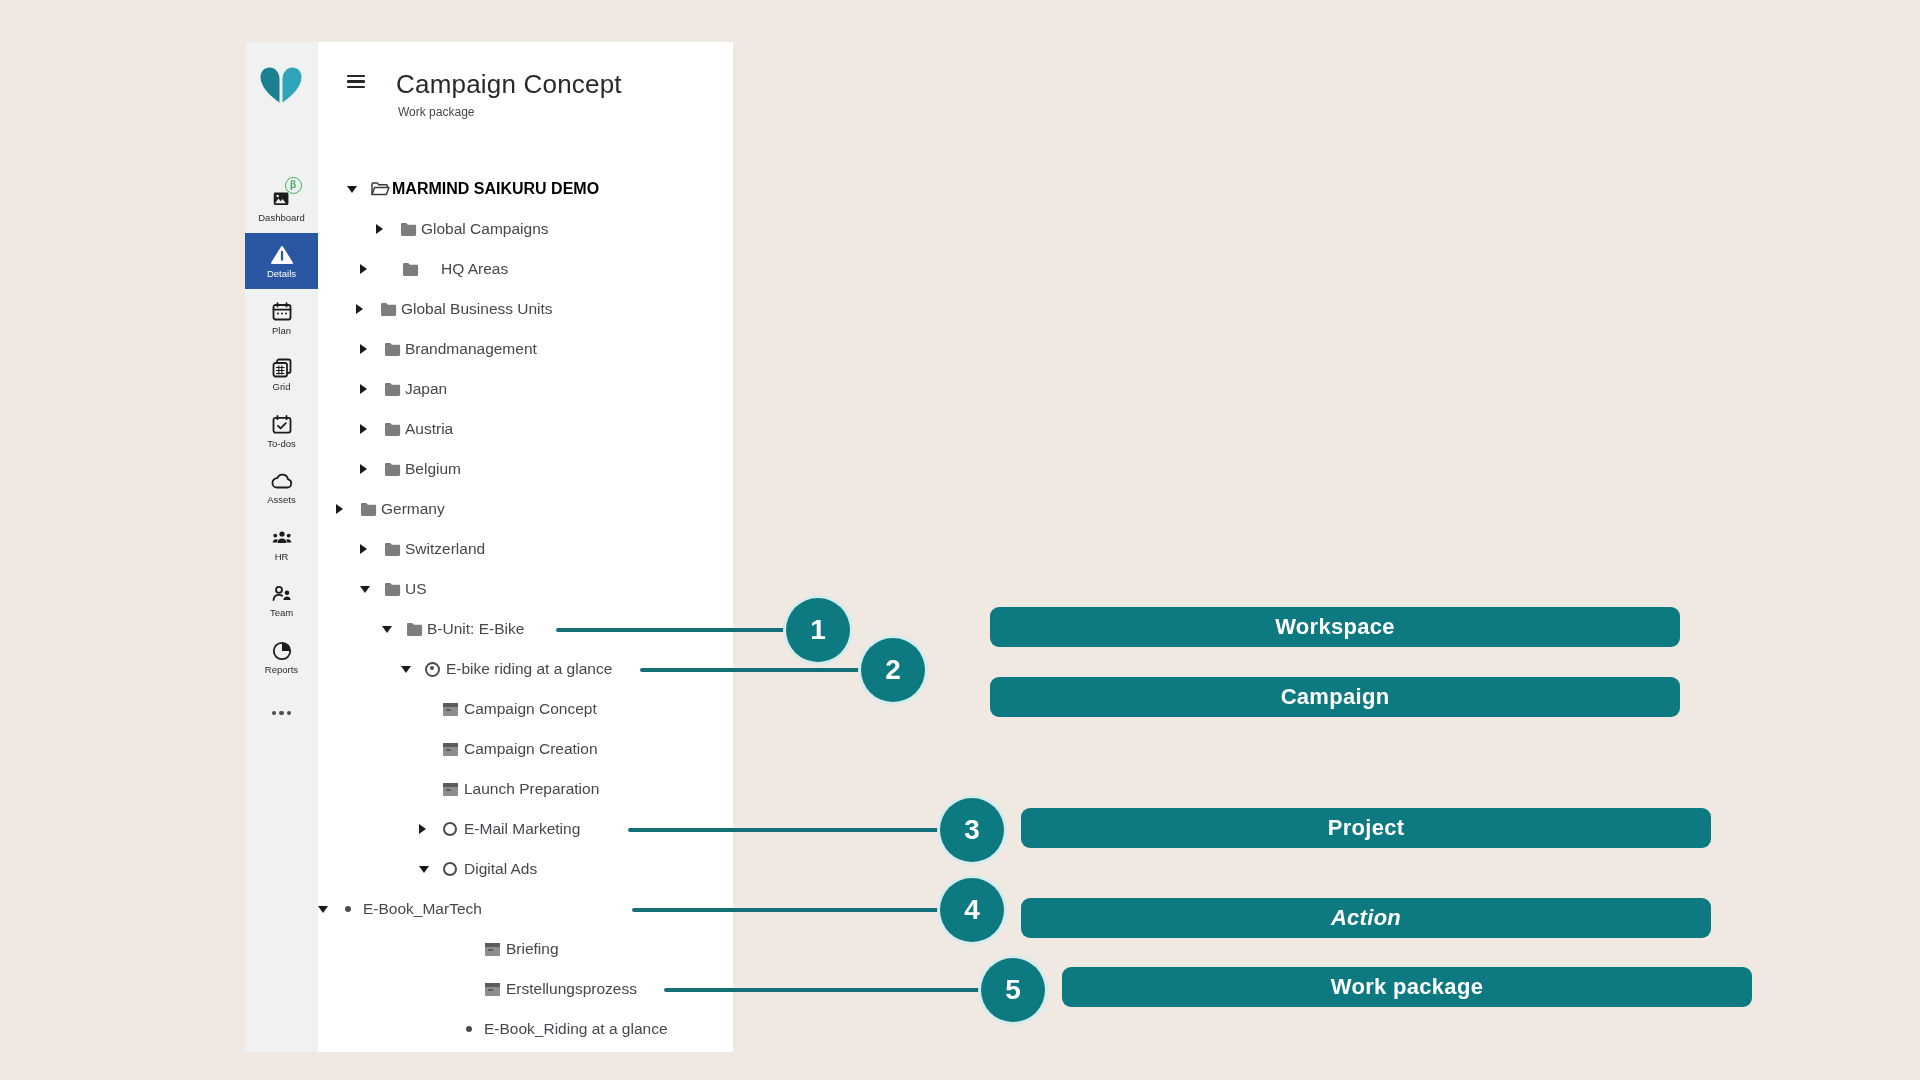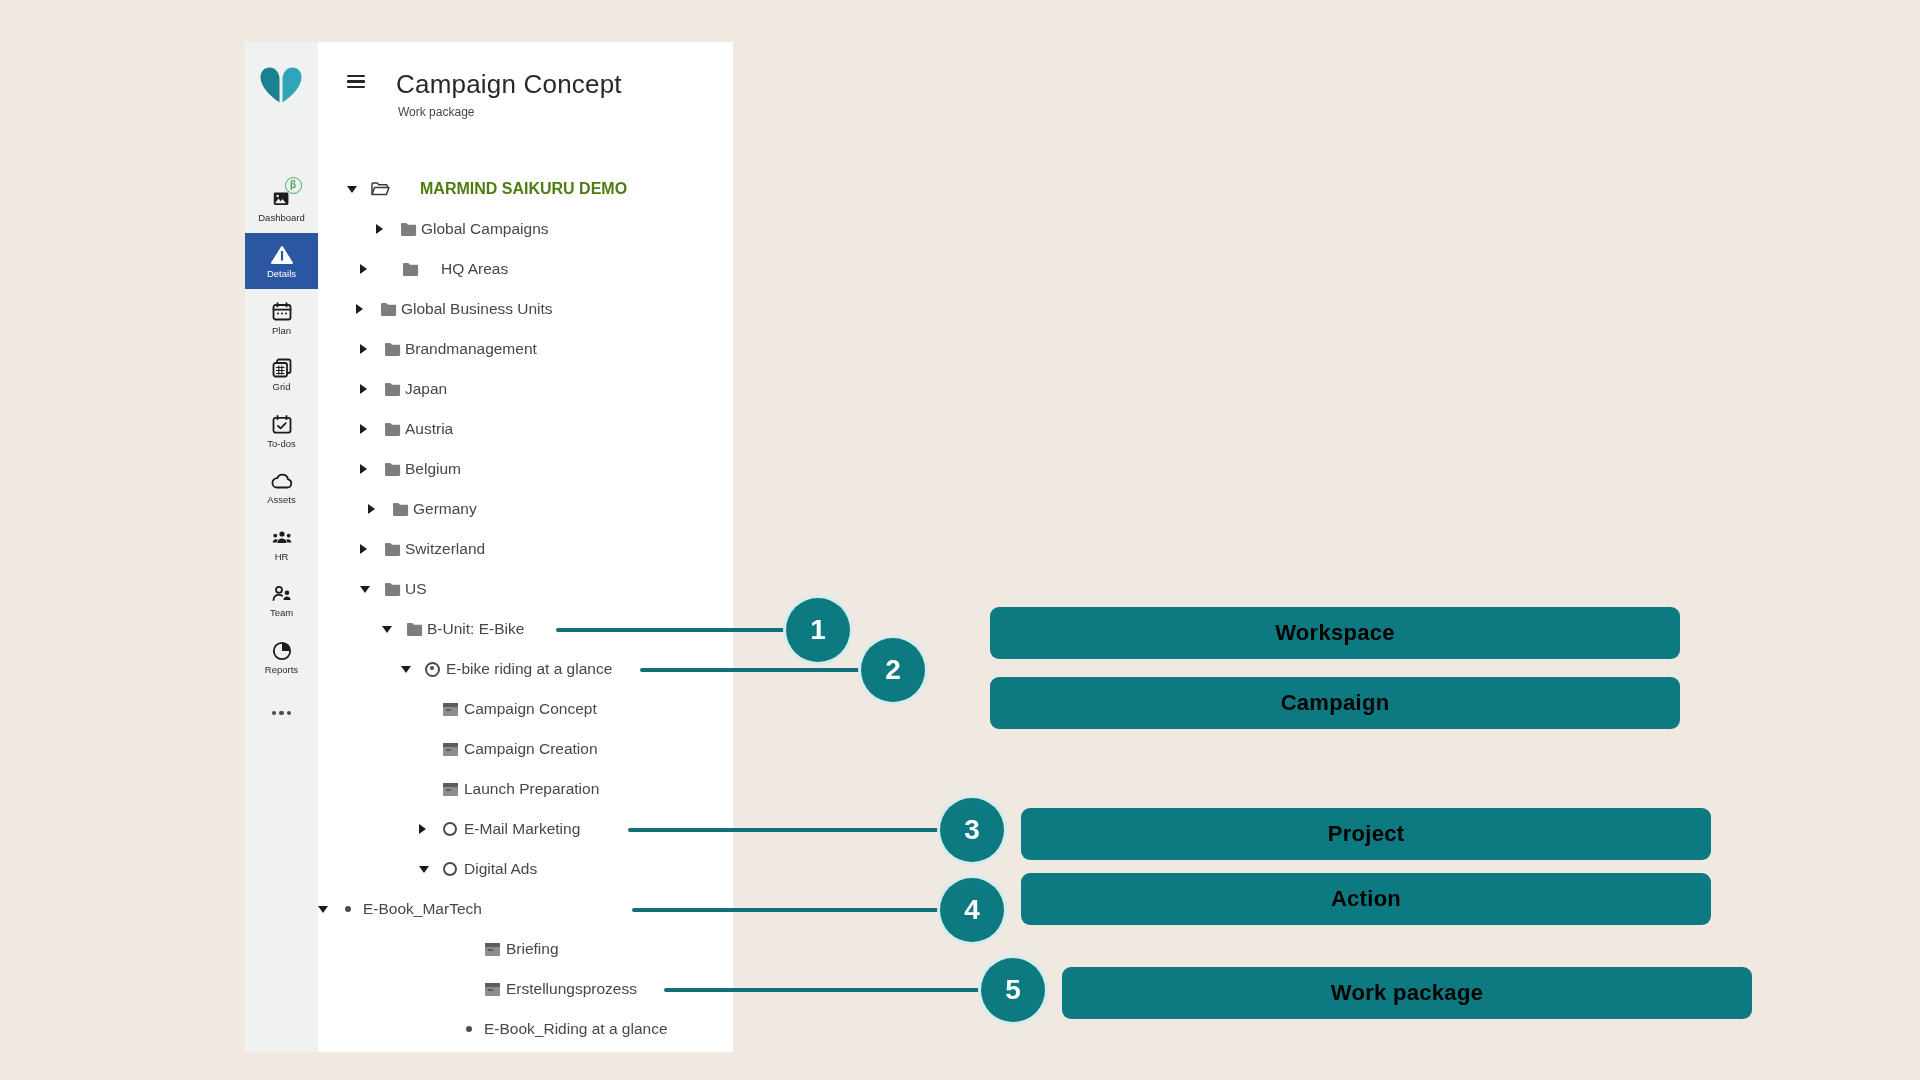--- a/index.html
+++ b/index.html
@@ -29,54 +29,54 @@
   .panel{position:absolute;left:318px;top:42px;width:415px;height:1010px;background:#ffffff;}
   .menu-btn{position:absolute;left:29px;top:33px;width:18px;height:13px;display:flex;flex-direction:column;justify-content:space-between;cursor:pointer;}
   .menu-btn i{display:block;height:2.4px;background:#262626;border-radius:1px;}
   .page-title{position:absolute;left:78px;top:27px;font-size:26px;color:#262a2d;letter-spacing:.2px;}
   .page-subtitle{position:absolute;left:80px;top:63px;font-size:12px;color:#43474b;}
 
   
   .tree{position:absolute;left:0;top:127px;width:100%;}
   .trow{height:40px;display:flex;align-items:center;cursor:pointer;}
   .trow .tlabel{font-size:15.5px;color:#43484c;white-space:nowrap;}
-  .trow.bold .tlabel{font-weight:700;color:#4d7c0f;font-size:16px;margin-left:28px;}
+  .trow.bold .tlabel{font-weight:700;color:#000000;font-size:16px;}
   .caret-box{width:24px;flex:none;display:flex;align-items:center;}
   .icon-box{width:21px;flex:none;display:flex;align-items:center;}
   .caret-down{width:0;height:0;border-left:5px solid transparent;border-right:5px solid transparent;border-top:7px solid #1b1b1b;}
   .caret-right{width:0;height:0;border-top:5px solid transparent;border-bottom:5px solid transparent;border-left:7px solid #1b1b1b;}
   .ic-campaign{width:11px;height:11px;border:2px solid #4c4c4c;border-radius:50%;position:relative;}
   .ic-campaign::after{content:"";position:absolute;left:2.5px;top:2.5px;width:4px;height:4px;border-radius:50%;background:#4c4c4c;}
   .ic-project{width:10px;height:10px;border:2px solid #4c4c4c;border-radius:50%;}
   .ic-action{width:6px;height:6px;border-radius:50%;background:#4c4c4c;margin-left:3px;}
   .ic-wp{width:15px;height:13px;background:#8d8d8d;position:relative;border-radius:1px;}
   .ic-wp::before{content:"";position:absolute;top:0;left:0;right:0;height:4px;background:#5c5c5c;}
   .ic-wp::after{content:"";position:absolute;top:6px;left:3px;width:5px;height:2px;background:#5c5c5c;}
 
   
   .conn{position:absolute;height:3.5px;background:#136f78;border-radius:2px;z-index:2;}
   .callout{position:absolute;width:64px;height:64px;border-radius:50%;background:#0d7a82;
     box-shadow:0 0 0 3px #d6ebec;color:#fff;font-weight:700;font-size:28px;
     display:flex;align-items:center;justify-content:center;z-index:3;}
-  .legend-btn{position:absolute;width:690px;height:52px;background:#0d7a82;border-radius:9px;
-    color:#000000;font-weight:700;font-size:22px;display:flex;align-items:center;justify-content:center;z-index:2;letter-spacing:.3px;}
+  .legend-btn{position:absolute;width:690px;height:40px;background:#0d7a82;border-radius:9px;
+    color:#ffffff;font-weight:700;font-size:22px;display:flex;align-items:center;justify-content:center;z-index:2;letter-spacing:.3px;}
   #conn-1{left:556px;top:628px;width:262px;}
   #conn-2{left:640px;top:668px;width:253px;}
   #conn-3{left:628px;top:828px;width:344px;}
   #conn-4{left:632px;top:908px;width:340px;}
   #conn-5{left:664px;top:988px;width:349px;}
   #callout-1{left:786px;top:598px;}
   #callout-2{left:861px;top:638px;}
   #callout-3{left:940px;top:798px;}
   #callout-4{left:940px;top:878px;}
   #callout-5{left:981px;top:958px;}
   #legend-workspace{left:990px;top:607px;}
   #legend-campaign{left:990px;top:677px;}
   #legend-project{left:1021px;top:808px;}
-  #legend-action{left:1021px;top:873px;}
+  #legend-action{left:1021px;top:898px;font-style:italic;}
   #legend-workpackage{left:1062px;top:967px;}
 </style>
 </head>
 <body>
 
 <div class="stage">
 
   <div class="rail">
     <div class="logo">
       <svg width="50" height="46" viewBox="0 0 50 46">
@@ -282,21 +282,21 @@
           <span class="caret-box">
             <i class="caret-right"></i>
           </span>
           <span class="icon-box">
             <svg width="17" height="14" viewBox="0 0 17 14">
               <path d="M1 2.2C1 1.5 1.5 1 2.2 1h4.1l1.6 1.7h7c.7 0 1.2.5 1.2 1.2v8.9c0 .7-.5 1.2-1.2 1.2H2.2c-.7 0-1.2-.5-1.2-1.2Z" fill="#7d7d7d"></path>
             </svg>
           </span>
           <span class="tlabel">Belgium</span>
         </div>
-        <div class="trow" style="padding-left: 50px;">
+        <div class="trow" style="padding-left: 18px;">
           <span class="caret-box">
             <i class="caret-right"></i>
           </span>
           <span class="icon-box">
             <svg width="17" height="14" viewBox="0 0 17 14">
               <path d="M1 2.2C1 1.5 1.5 1 2.2 1h4.1l1.6 1.7h7c.7 0 1.2.5 1.2 1.2v8.9c0 .7-.5 1.2-1.2 1.2H2.2c-.7 0-1.2-.5-1.2-1.2Z" fill="#7d7d7d"></path>
             </svg>
           </span>
           <span class="tlabel">Germany</span>
         </div>

